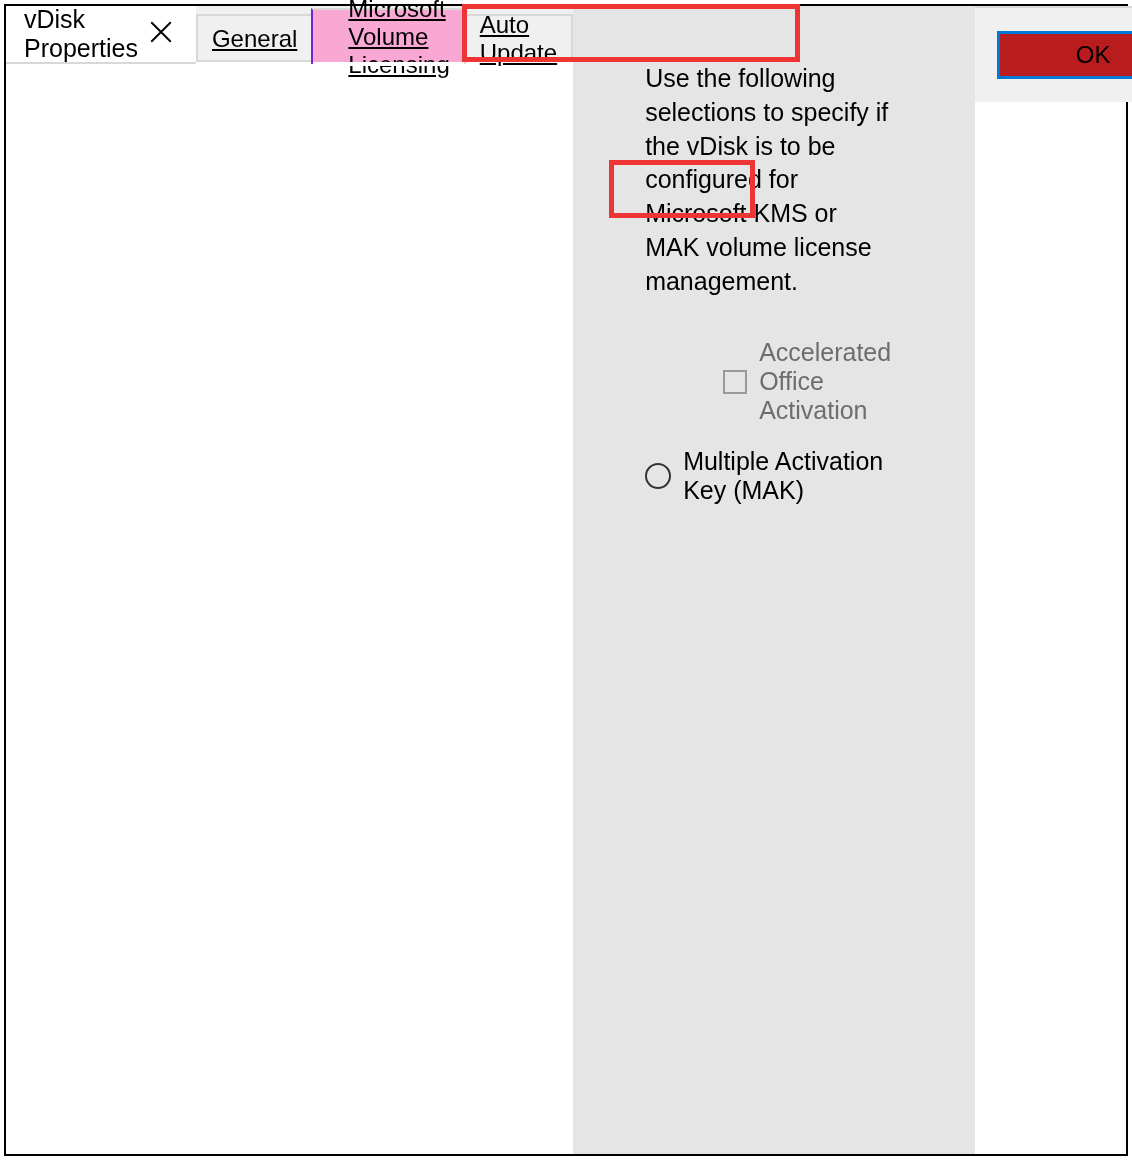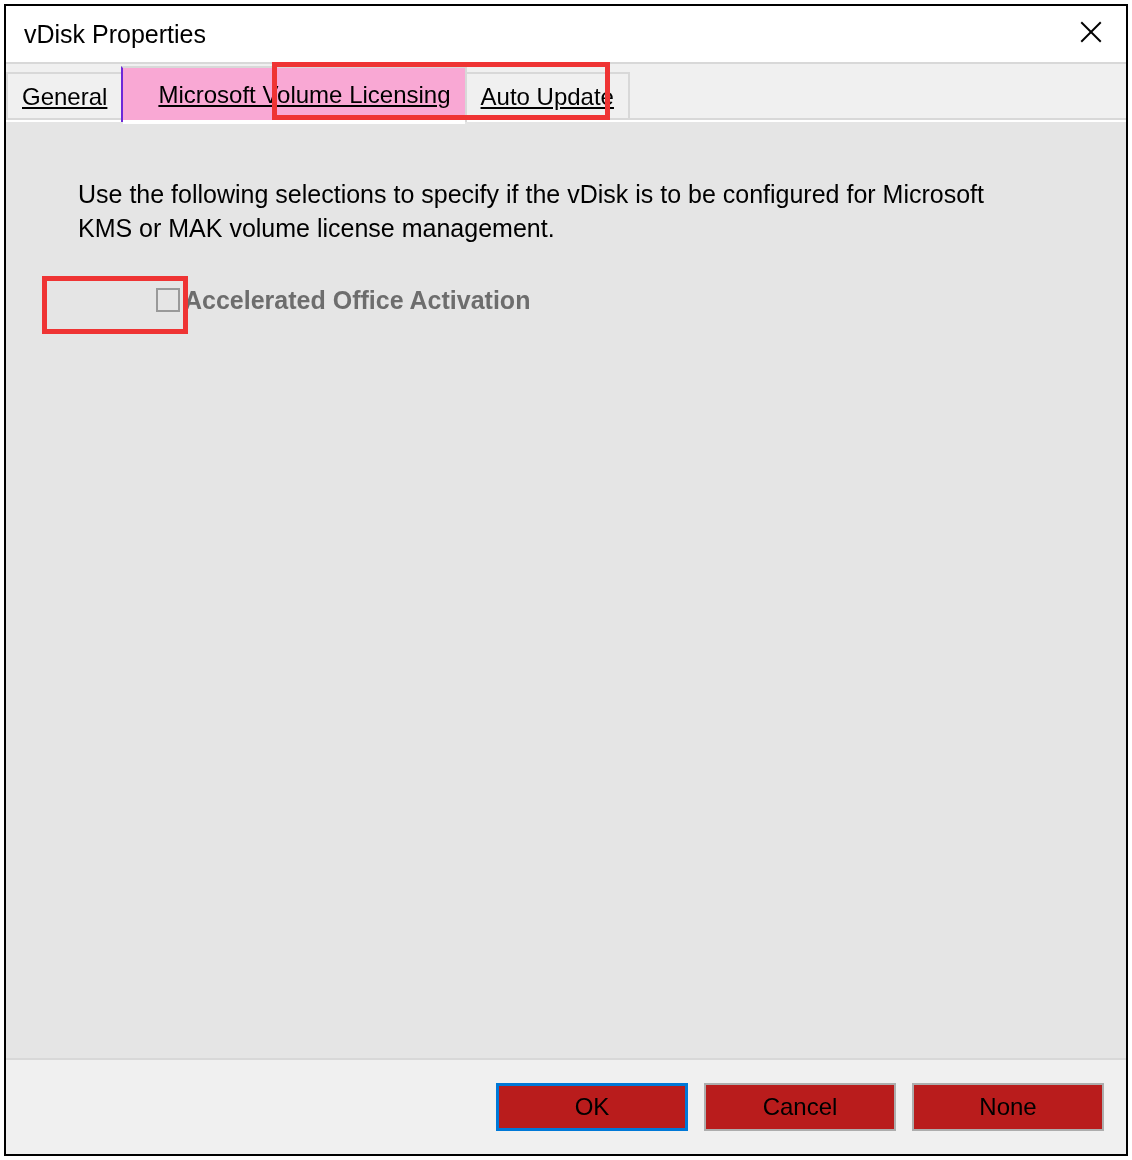--- a/index.html
+++ b/index.html
@@ -14,21 +14,20 @@
       height: 1160px;
       overflow: hidden;
     }
     .window {
       width: 1124px;
       height: 1152px;
       margin: 4px;
       border: 2px solid #000000;
       background: #ffffff;
       display: flex;
-      flex-direction: column;
       position: relative;
     }
     .titlebar {
       height: 58px;
       background: #ffffff;
       display: flex;
       align-items: center;
       justify-content: space-between;
       padding: 0 12px 0 18px;
       border-bottom: 2px solid #d8d8d8;
@@ -154,23 +153,22 @@
       border-radius: 50%;
     }
     .radio-label {
       font-size: 25px;
       color: #000000;
       cursor: pointer;
     }
     .checkbox-row {
       display: flex;
       align-items: center;
-      gap: 4px;
+      gap: 12px;
       padding-left: 78px;
-      font-weight: bold;
     }
     .checkbox-box {
       width: 24px;
       height: 24px;
       border: 2px solid #999999;
       flex-shrink: 0;
     }
     .checkbox-label {
       font-size: 25px;
       color: #6d6d6d;
@@ -240,20 +238,24 @@
 
     <div class="radio-group">
 
 
 
       <div class="checkbox-row">
         <span class="checkbox-box"></span>
         <span class="checkbox-label">Accelerated Office Activation</span>
       </div>
 
+      <div class="radio-row">
+        <span class="radio-circle"></span>
+        <span class="radio-label">Multiple Activation Key (MAK)</span>
+      </div>
 
     </div>
 
     <div class="highlight-none" style="left:36px; top:154px; width:146px; height:58px;"></div>
   </div>
 
   <div class="footer">
     <div class="btn primary">
       <span>OK</span>
     </div>

